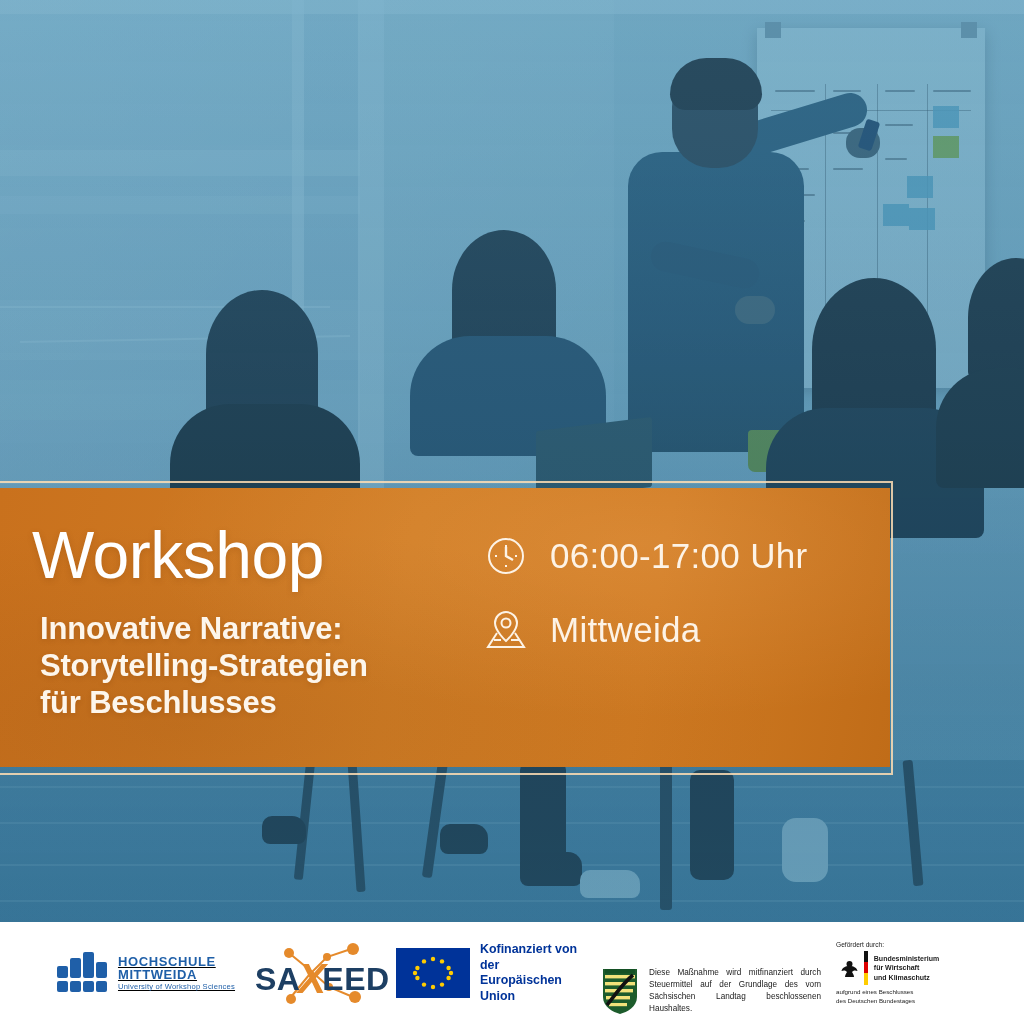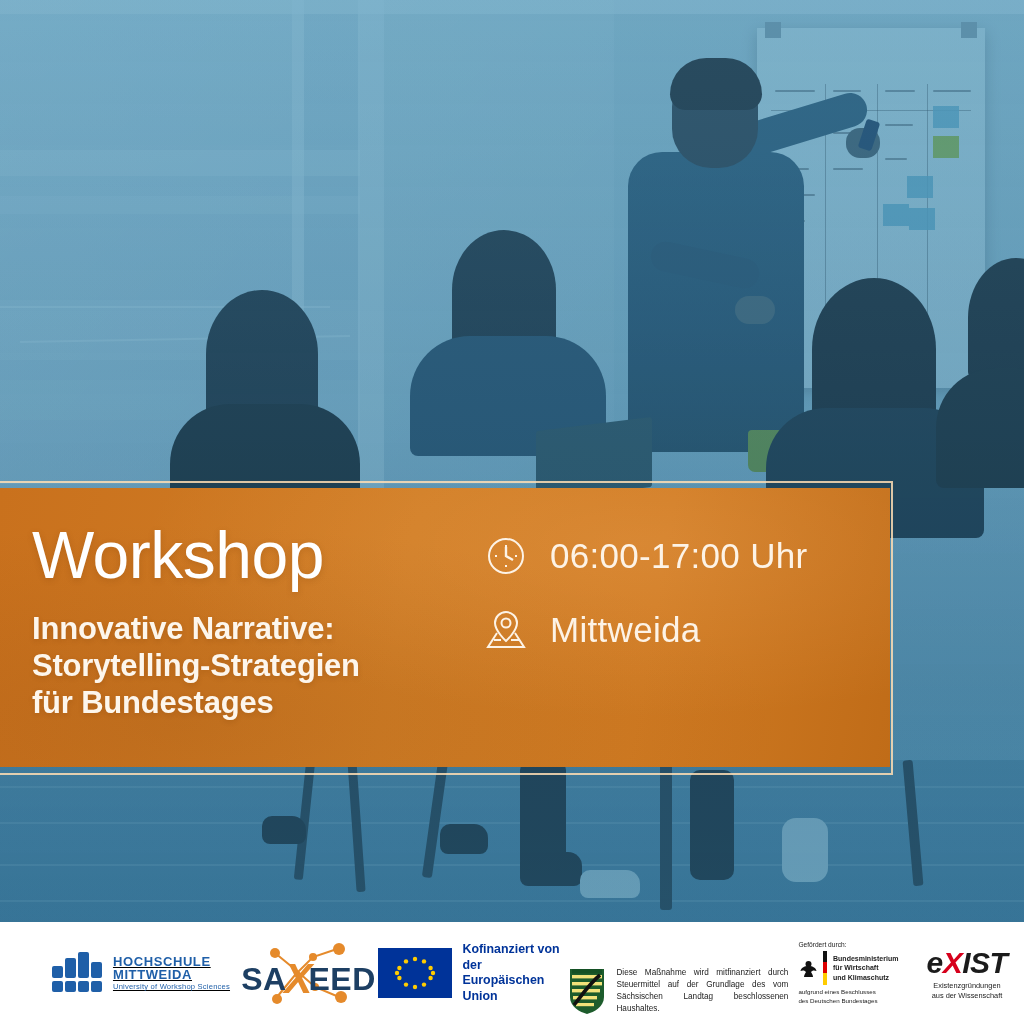--- a/index.html
+++ b/index.html
@@ -295,21 +295,21 @@
     line-height: 1.0;
     letter-spacing: -0.5px;
     margin: 0 0 22px 0;
     text-shadow: 0 2px 6px rgba(120,60,10,0.22);
   }
   .subtitle {
     font-size: 31px;
     font-weight: bold;
     color: #fdf6ec;
     line-height: 1.20;
-    margin: 0;
+    margin: 8px;
     letter-spacing: -0.2px;
     text-shadow: 0 2px 5px rgba(120,60,10,0.22);
   }
   .subtitle div { white-space: nowrap; }
 
   .banner-right {
     flex: 1;
     padding: 40px 0 0 12px;
     box-sizing: border-box;
   }
@@ -585,21 +585,21 @@
 
   <div class="banner">
     <div class="banner-sheen"></div>
     <div class="banner-inner">
 
       <div class="banner-left">
         <div class="kicker">Workshop</div>
         <div class="subtitle">
           <div>Innovative Narrative:</div>
           <div>Storytelling-Strategien</div>
-          <div>für Bundestages</div>
+          <div>für Beschlusses</div>
         </div>
       </div>
 
       <div class="banner-right">
 
 
         <div class="meta-row">
           <span class="meta-icon">
             <svg width="46" height="46" viewBox="0 0 46 46" fill="none" stroke="#fdf3e6" stroke-width="2">
               <circle cx="22" cy="23" r="17"></circle>
@@ -732,22 +732,15 @@
           <div>für Wirtschaft</div>
           <div>und Klimaschutz</div>
         </span>
       </span>
       <span class="bmwk-bottom">
         <div>aufgrund eines Beschlusses</div>
         <div>des Deutschen Bundestages</div>
       </span>
     </div>
 
-    <div class="logo-slot exist">
-      <span class="exist-word"><span>e</span><span class="exist-x">X</span><span>IST</span></span>
-      <span class="exist-sub">
-        <div>Existenzgründungen</div>
-        <div>aus der Wissenschaft</div>
-      </span>
-    </div>
 
   </div>
 </div>
 
 </body></html>

